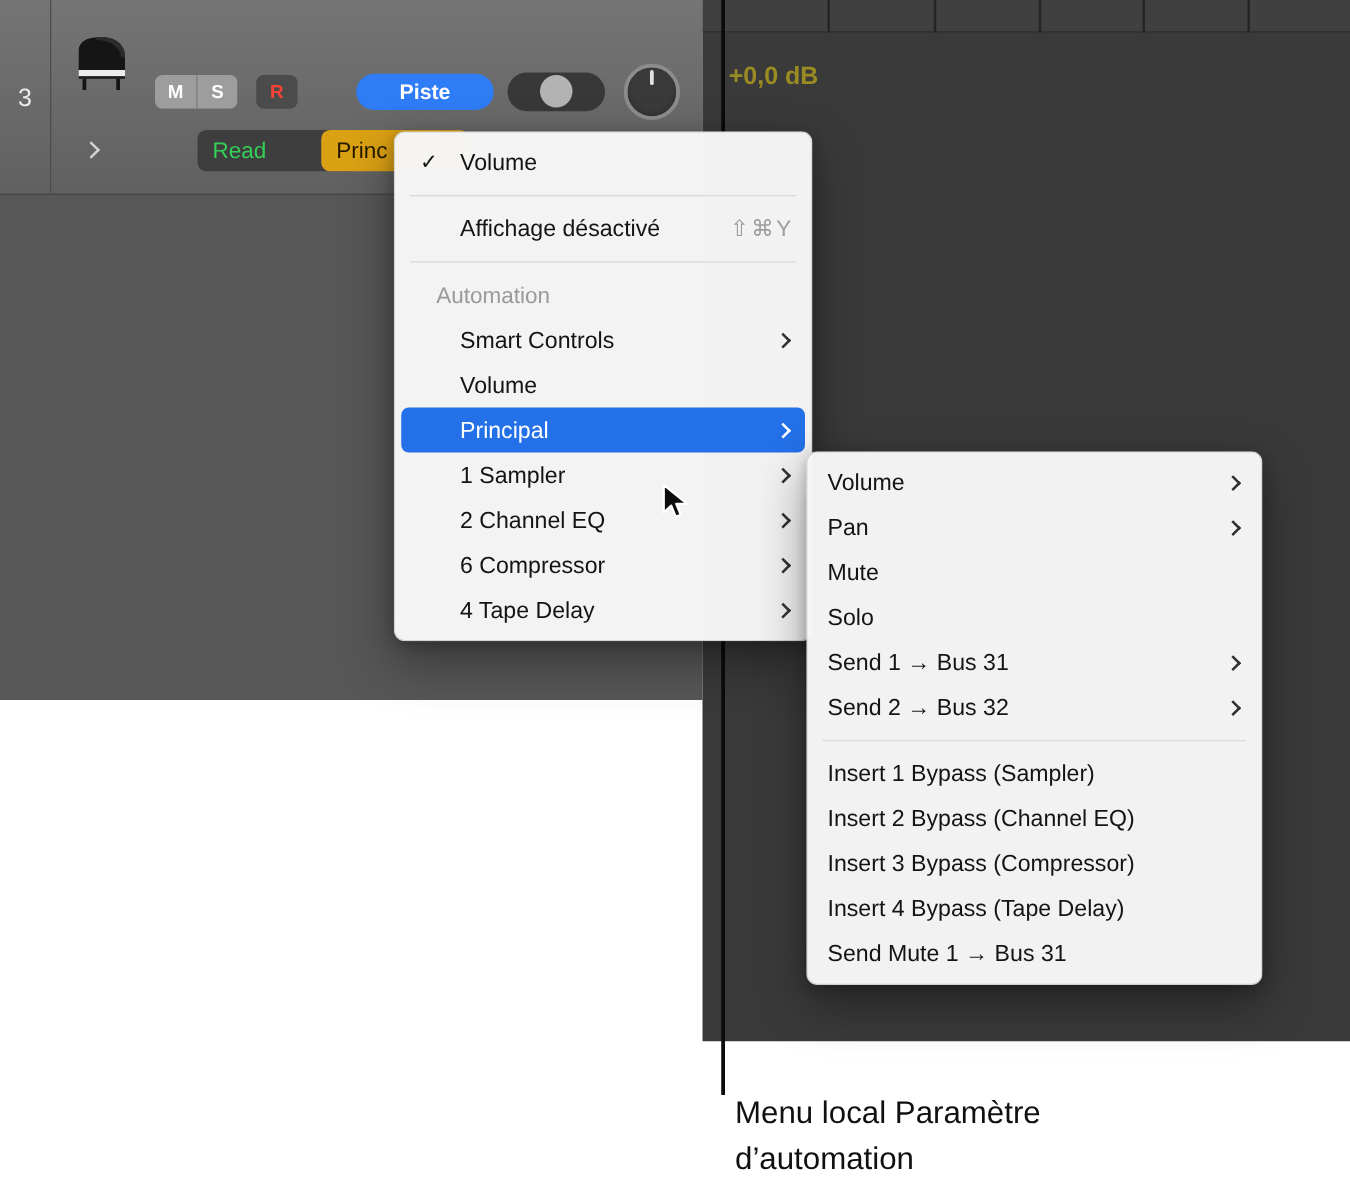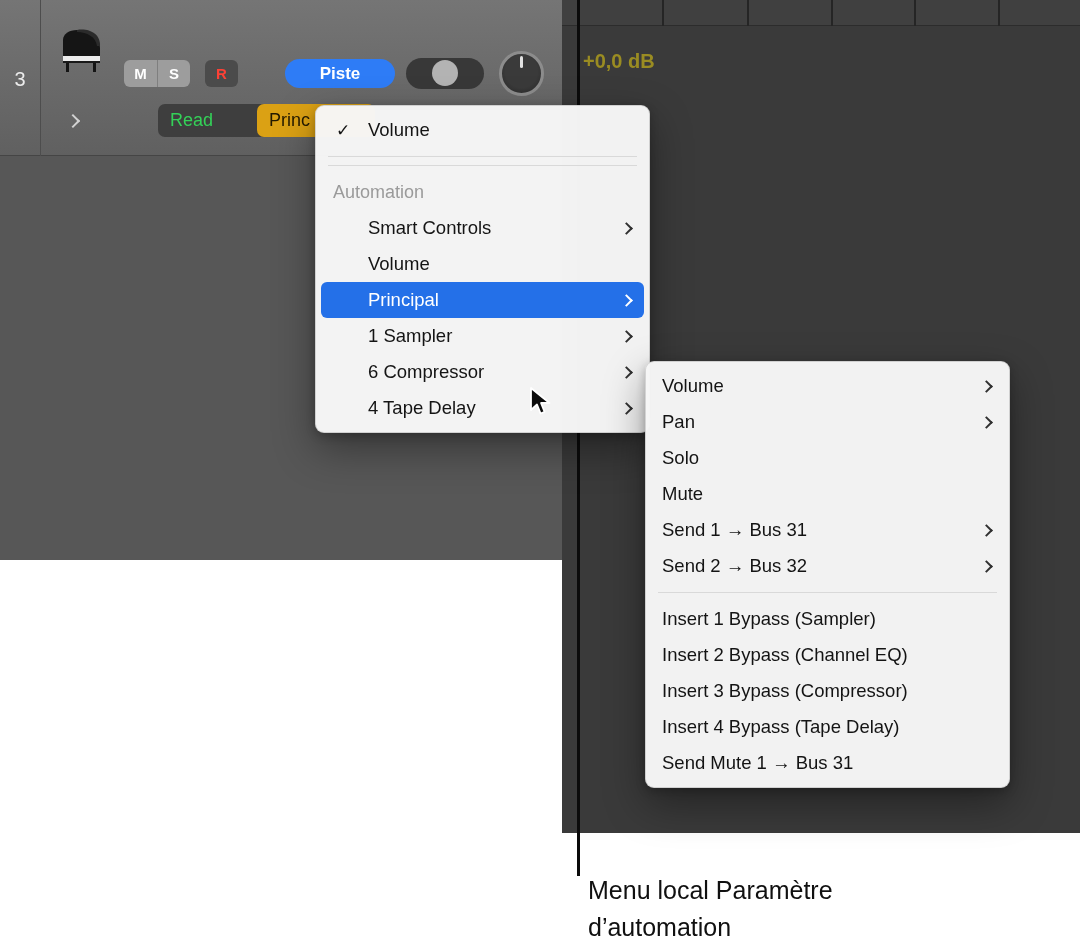--- a/index.html
+++ b/index.html
@@ -67,21 +67,21 @@
     color:#141414; padding:0 14px 0 16px; }
   .main-menu .menu-item { padding-left:52px; }
   .menu-item .check { position:absolute; left:20px; font-size:17px; font-weight:600; }
   .menu-item .shortcut { margin-left:auto; color:#9c9c9c; letter-spacing:2px; font-size:18px; }
   .menu-item .chev { margin-left:auto; width:9px; height:9px; border-top:2.5px solid #303030;
     border-right:2.5px solid #303030; transform:rotate(45deg); margin-right:4px; flex:0 0 auto; }
   .menu-item.highlighted { background:var(--highlight,#2470e8); color:#fff; margin:0 5px;
     border-radius:6px; padding-left:47px; padding-right:9px; }
   .menu-item.highlighted .chev { border-color:#ffffff; }
   .menu-sep { height:1px; background:#d9d9d9; margin:8px 12px; }
-  .menu-header { height:36px; display:flex; align-items:center; padding-left:17px; color:#9a9a9a; font-size:18px; }
+  .menu-header { height:36px; display:flex; align-items:center; padding-left:33px; color:#9a9a9a; font-size:18px; }
 
   .cursor { position:absolute; left:528px; top:386px; z-index:20; }
 </style>
 </head>
 <body>
 
 <div class="stage">
 
   <div class="area-left"></div>
 
@@ -139,60 +139,68 @@
   </div>
 
   <div class="callout-line"></div>
 
   <div class="menu main-menu" id="main-menu">
       <div class="menu-item">
         <span class="check">✓</span>
         <span class="label">Volume</span>
       </div>
       <div class="menu-sep"></div>
+      <div class="menu-item">
+        <span class="label">Affichage désactivé</span>
+        <span class="shortcut">⇧⌘Y</span>
+      </div>
       <div class="menu-sep"></div>
       <div class="menu-header">Automation</div>
       <div class="menu-item">
         <span class="label">Smart Controls</span>
         <span class="chev"></span>
       </div>
       <div class="menu-item">
         <span class="label">Volume</span>
       </div>
       <div class="menu-item highlighted">
         <span class="label">Principal</span>
         <span class="chev"></span>
       </div>
       <div class="menu-item">
         <span class="label">1 Sampler</span>
         <span class="chev"></span>
       </div>
       <div class="menu-item">
+        <span class="label">2 Channel EQ</span>
+        <span class="chev"></span>
+      </div>
+      <div class="menu-item">
         <span class="label">6 Compressor</span>
         <span class="chev"></span>
       </div>
       <div class="menu-item">
         <span class="label">4 Tape Delay</span>
         <span class="chev"></span>
       </div>
     </div>
   <div class="menu sub-menu" id="sub-menu">
       <div class="menu-item">
         <span class="label">Volume</span>
         <span class="chev"></span>
       </div>
       <div class="menu-item">
         <span class="label">Pan</span>
         <span class="chev"></span>
       </div>
       <div class="menu-item">
+        <span class="label">Mute</span>
+      </div>
+      <div class="menu-item">
         <span class="label">Solo</span>
-      </div>
-      <div class="menu-item">
-        <span class="label">Mute</span>
       </div>
       <div class="menu-item">
         <span class="label">Send 1 → Bus 31</span>
         <span class="chev"></span>
       </div>
       <div class="menu-item">
         <span class="label">Send 2 → Bus 32</span>
         <span class="chev"></span>
       </div>
       <div class="menu-sep"></div>

